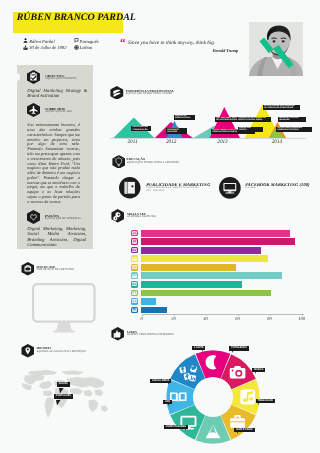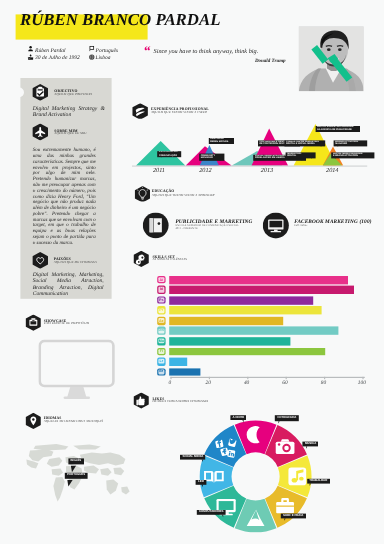--- a/index.html
+++ b/index.html
@@ -3,21 +3,21 @@
 <meta charset="utf-8">
 <style>
   html,body{margin:0;padding:0;}
   body{width:320px;height:453px;background:#f8f9f9;font-family:"Liberation Serif",serif;overflow:hidden;position:relative;-webkit-font-smoothing:antialiased;text-rendering:geometricPrecision;}
   .page{position:absolute;left:0;top:0;width:320px;height:453px;}
   .abs{position:absolute;}
 
   
   #title-banner{left:12.7px;top:11.5px;width:110px;height:21px;background:#f5e71a;}
   #title-banner div{font-style:italic;font-weight:bold;color:#111;line-height:9.6px;white-space:nowrap;position:absolute;left:4px;}
-  #title-line1{font-size:14px;top:1.5px;}
+  #title-line1{font-size:10px;top:1.5px;}
   #title-line2{font-size:8.6px;top:10.4px;}
 
   .contact{position:absolute;font-style:italic;font-size:4.6px;color:#1c1c1c;}
   .cicon{position:absolute;color:#111;}
 
   
   #quote{left:128px;top:40px;width:110px;}
   #quote .qtext{font-style:italic;font-size:5.2px;color:#1e1e1e;line-height:7px;}
   #quote .qauth{font-style:italic;font-weight:bold;font-size:4.2px;color:#1e1e1e;text-align:right;margin-top:1px;}
   #quote-mark{left:120px;top:38px;font-size:11px;color:#e6006e;font-family:"Liberation Serif",serif;font-weight:bold;line-height:1;}

